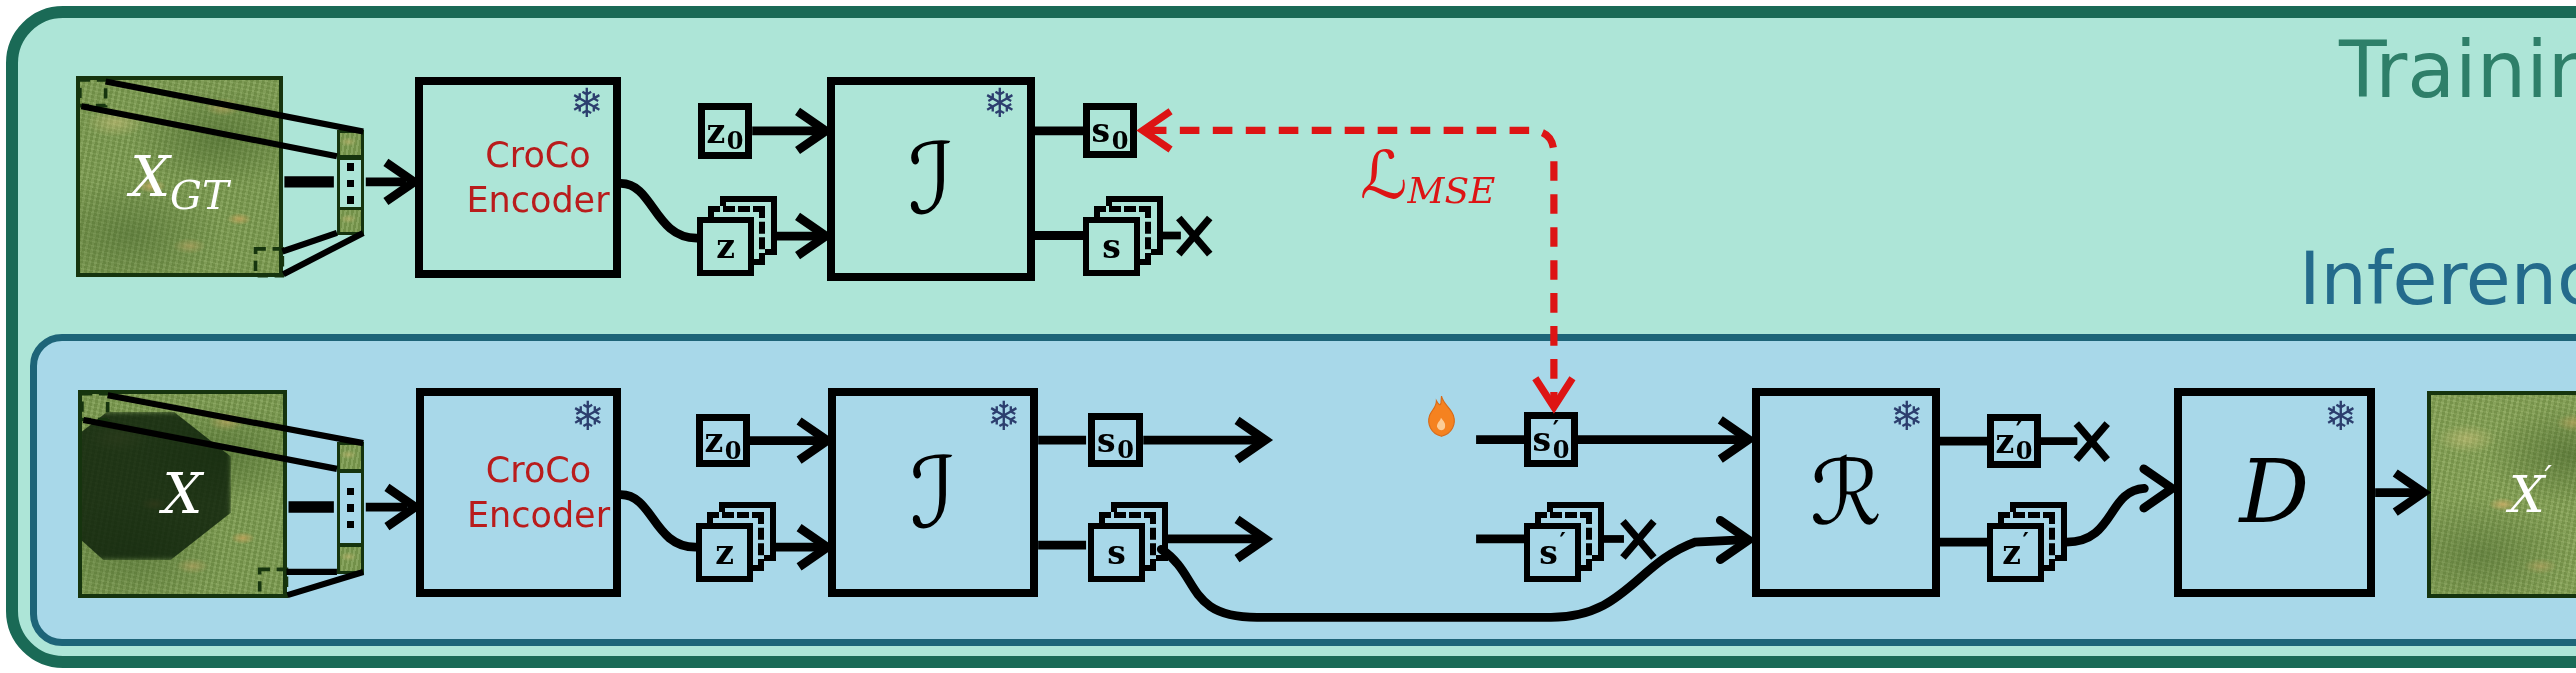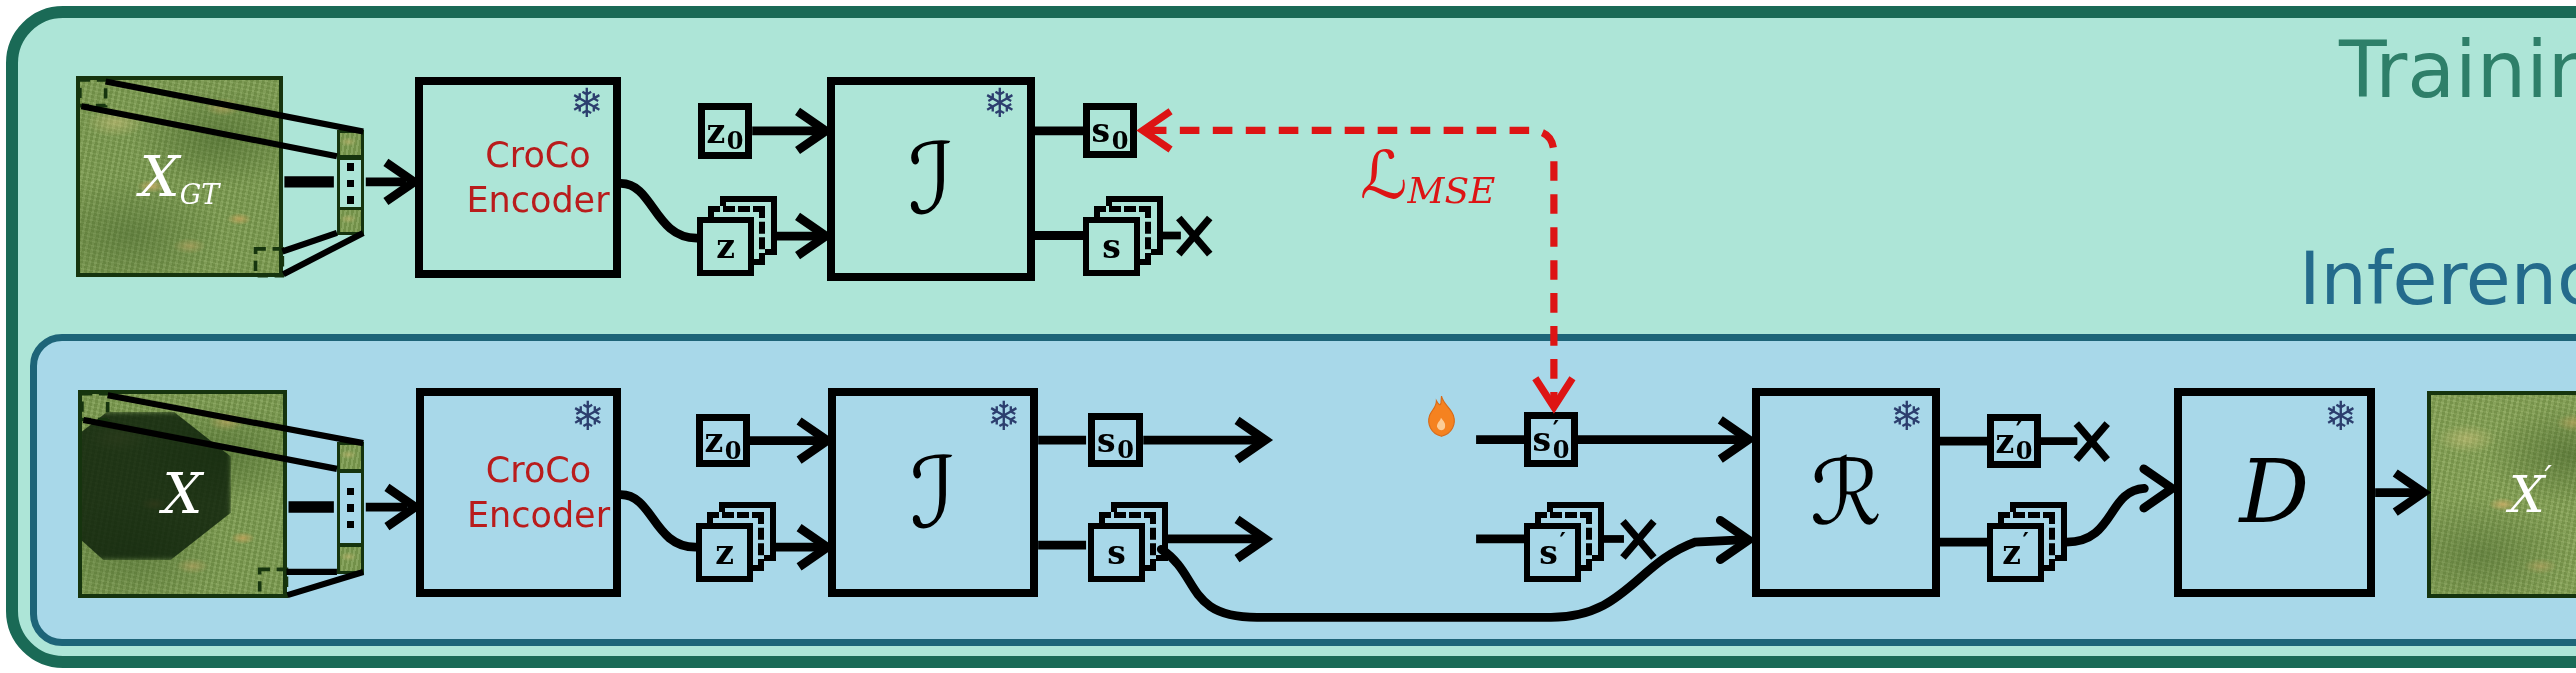--- a/index.html
+++ b/index.html
@@ -65,21 +65,21 @@
       radial-gradient(ellipse 124px 72px at 70% 30%, rgba(58,88,34,.45), transparent 70%),
       radial-gradient(ellipse 134px 82px at 25% 80%, rgba(64,94,40,.4), transparent 70%),
       repeating-linear-gradient(100deg, rgba(255,255,255,.06) 0 2.6px, rgba(20,40,10,.08) 2.6px 5.7px),
       repeating-linear-gradient(12deg, rgba(240,255,220,.05) 0 1.5px, rgba(30,50,15,.06) 1.5px 4.1px);}
   .grass .shadow{position:absolute;left:-14%;top:9%;width:88%;height:74%;
     background:rgba(12,32,10,.82);filter:blur(2.6px);
     clip-path:polygon(30% 0,68% 0,100% 30%,100% 68%,66% 100%,28% 100%,0 70%,0 28%);}
   .img-label{position:absolute;inset:0;display:flex;align-items:center;justify-content:center;z-index:2;
              color:#fff;font-family:"DejaVu Serif","Liberation Serif",serif;font-style:italic;}
   .img-label .xb{font-size:56px;line-height:1;}
-  .img-label .xs{font-size:27px;line-height:1;transform:translateY(17.5px);}
+  .img-label .xs{font-size:40px;line-height:1;transform:translateY(17.5px);}
   .img-label .xp{font-size:33px;line-height:1;transform:translateY(-16.5px);}
 
   
   .patch{position:absolute;box-sizing:border-box;border:3.6px solid #16340e;z-index:2;}
   .patch.grassy{background-color:#7d9c50;
     background-image:radial-gradient(ellipse 13.4px 7.2px at 40% 40%, rgba(210,190,120,.5), transparent 65%),
       repeating-linear-gradient(100deg, rgba(255,255,255,.08) 0 2.1px, rgba(20,40,10,.1) 2.1px 4.6px);}
   .patch.dots{display:flex;flex-direction:column;align-items:center;justify-content:center;gap:8.8px;}
   .patch.dots i{display:block;width:7.7px;height:7.7px;background:#000;}
 

